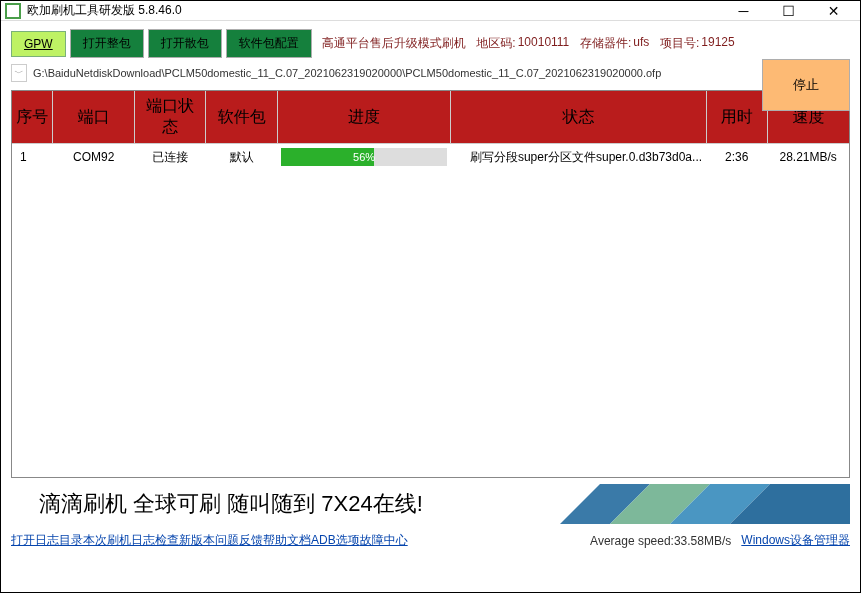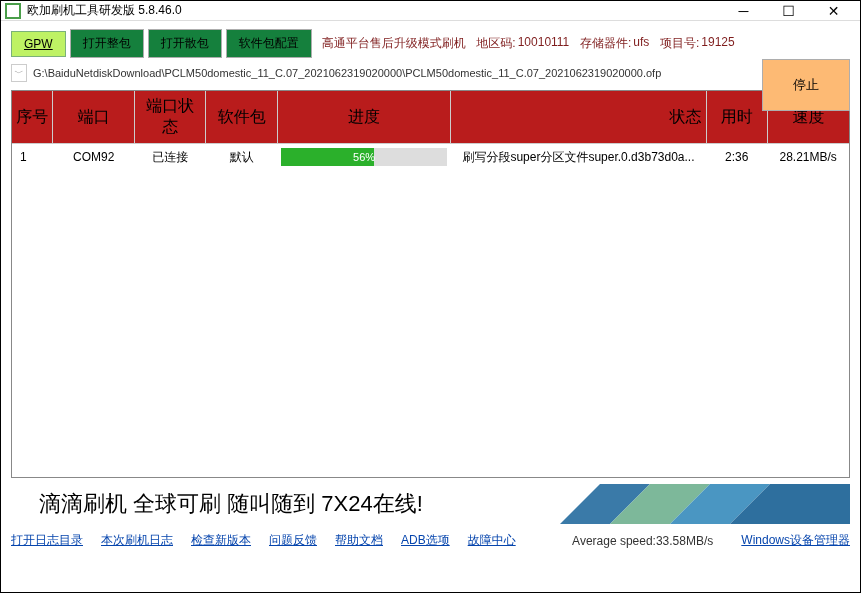--- a/index.html
+++ b/index.html
@@ -39,21 +39,21 @@
     .col-speed { width: 80px; }
     
     .progress-bar { position: relative; height: 18px; background: #ddd; }
     .progress-fill { position: absolute; left: 0; top: 0; bottom: 0; background: #2bb02b; }
     .progress-text { position: absolute; inset: 0; display: flex; align-items: center; justify-content: center; color: #fff; font-size: 11px; }
     
     .banner { margin: 6px 10px 0; height: 40px; position: relative; display: flex; align-items: center; padding-left: 28px; overflow: hidden; }
     .banner-text { font-size: 22px; color: #000; z-index: 2; }
     .banner-deco { position: absolute; right: 0; top: 0; bottom: 0; width: 320px; }
     
-    .footer { padding: 8px 10px; display: flex; align-items: center; gap: 18px; font-size: 12px; }
+    .footer { padding: 8px 10px; display: flex; align-items: center; font-size: 12px; }
     .footer a { color: #0645ad; text-decoration: underline; cursor: pointer; }
     .footer .avg { color: #333; margin-left: auto; margin-right: 10px; }
     .footer .devmgr { color: #0645ad; text-decoration: underline; cursor: pointer; }
   </style>
 </head>
 <body>
 
 <div class="titlebar">
   <div class="titlebar-icon"></div>
   <div class="titlebar-text">欧加刷机工具研发版 5.8.46.0</div>
@@ -96,38 +96,38 @@
 
 <div class="table-wrap">
   <table>
     <thead>
       <tr>
         <th class="col-seq">序号</th>
         <th class="col-port">端口</th>
         <th class="col-portstatus">端口状态</th>
         <th class="col-pkg">软件包</th>
         <th class="col-progress">进度</th>
-        <th class="col-status" style="text-align:right;">状态</th>
+        <th class="col-status" style="text-align:center;">状态</th>
         <th class="col-time">用时</th>
         <th class="col-speed">速度</th>
       </tr>
     </thead>
     <tbody>
       <tr>
         <td style="text-align:left;padding-left:8px;">1</td>
         <td>COM92</td>
         <td>已连接</td>
         <td>默认</td>
         <td>
           <div class="progress-bar">
             <div class="progress-fill" style="width:56%;"></div>
             <div class="progress-text">56%</div>
           </div>
         </td>
-        <td class="col-status" style="text-align:center;">刷写分段super分区文件super.0.d3b73d0a...</td>
+        <td class="col-status" style="text-align:right;">刷写分段super分区文件super.0.d3b73d0a...</td>
         <td>2:36</td>
         <td>28.21MB/s</td>
       </tr>
     </tbody>
   </table>
 </div>
 
 <div class="banner">
   <div class="banner-text">滴滴刷机 全球可刷 随叫随到 7X24在线!</div>
   <svg class="banner-deco" viewBox="0 0 320 40" preserveAspectRatio="none">

